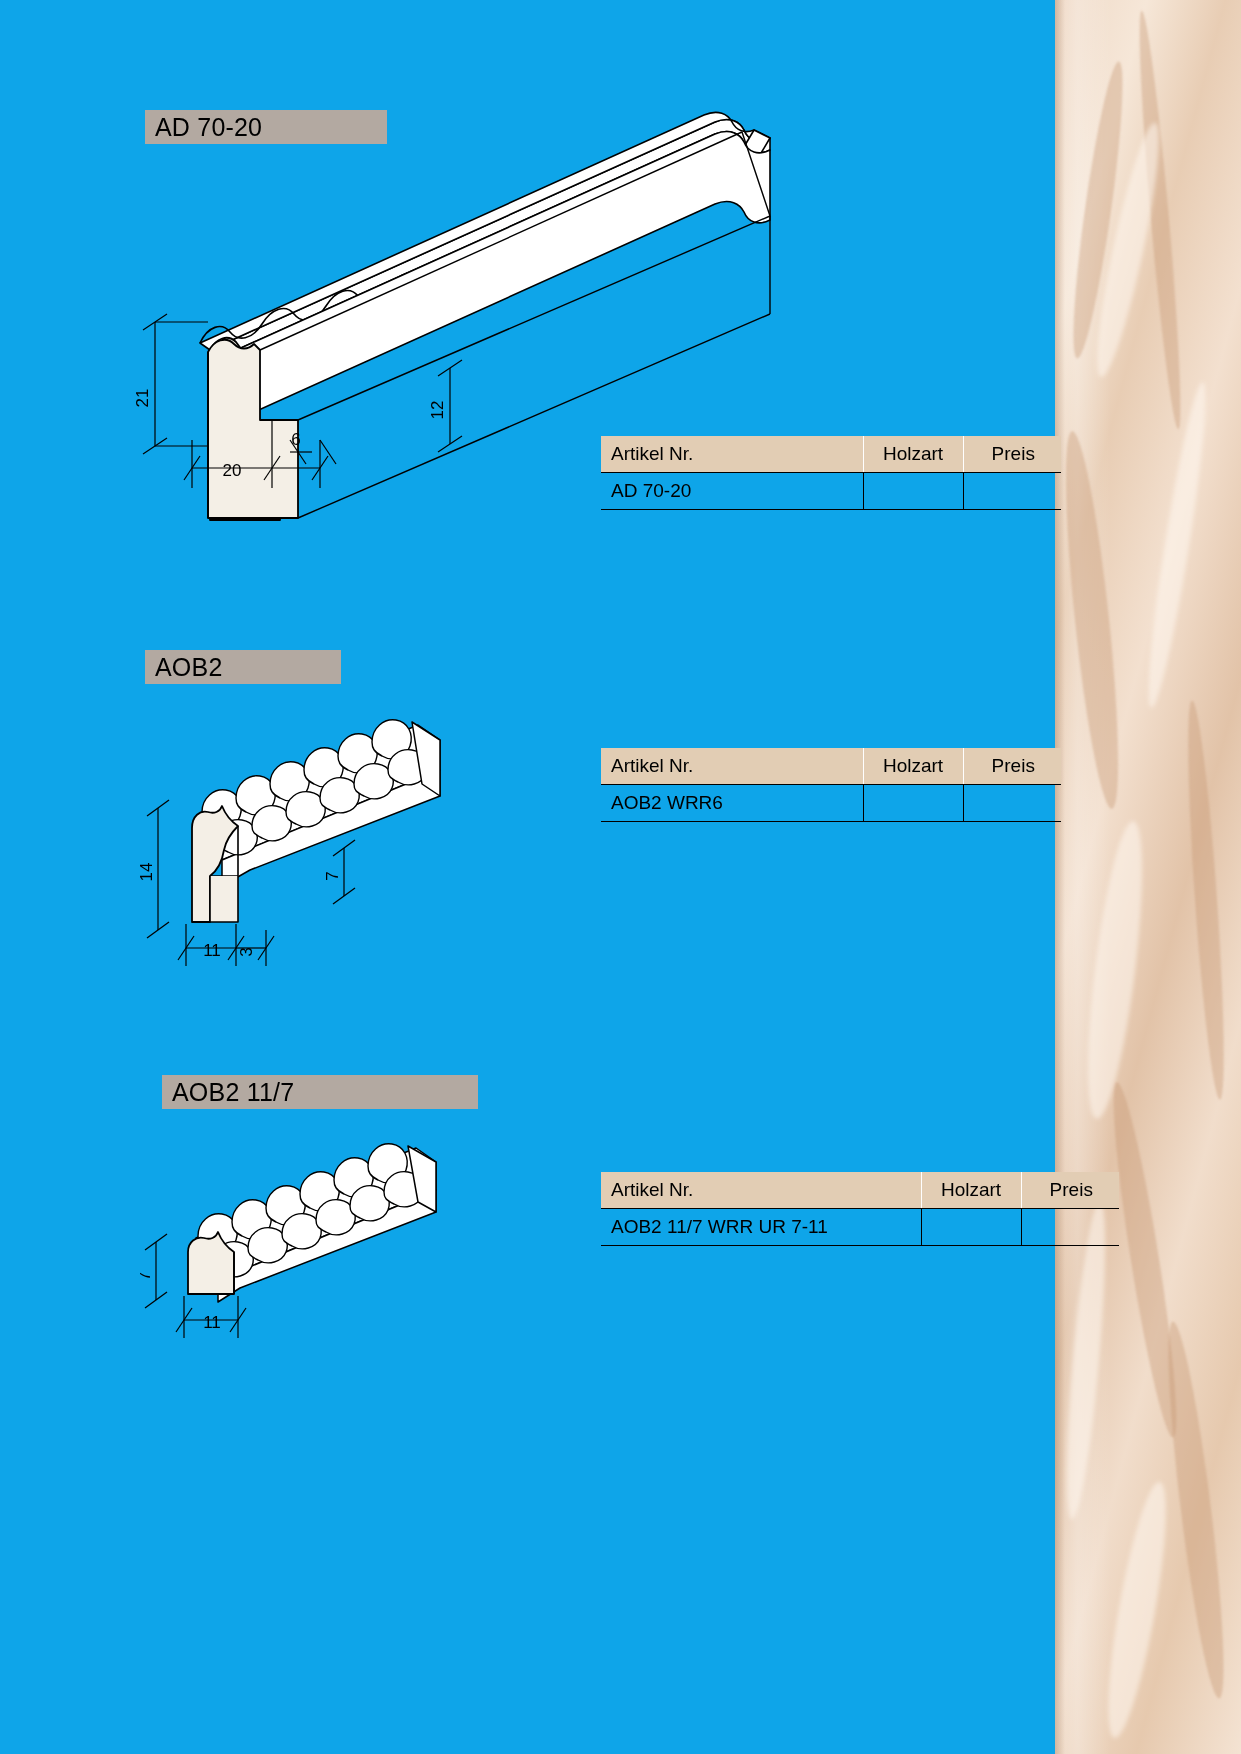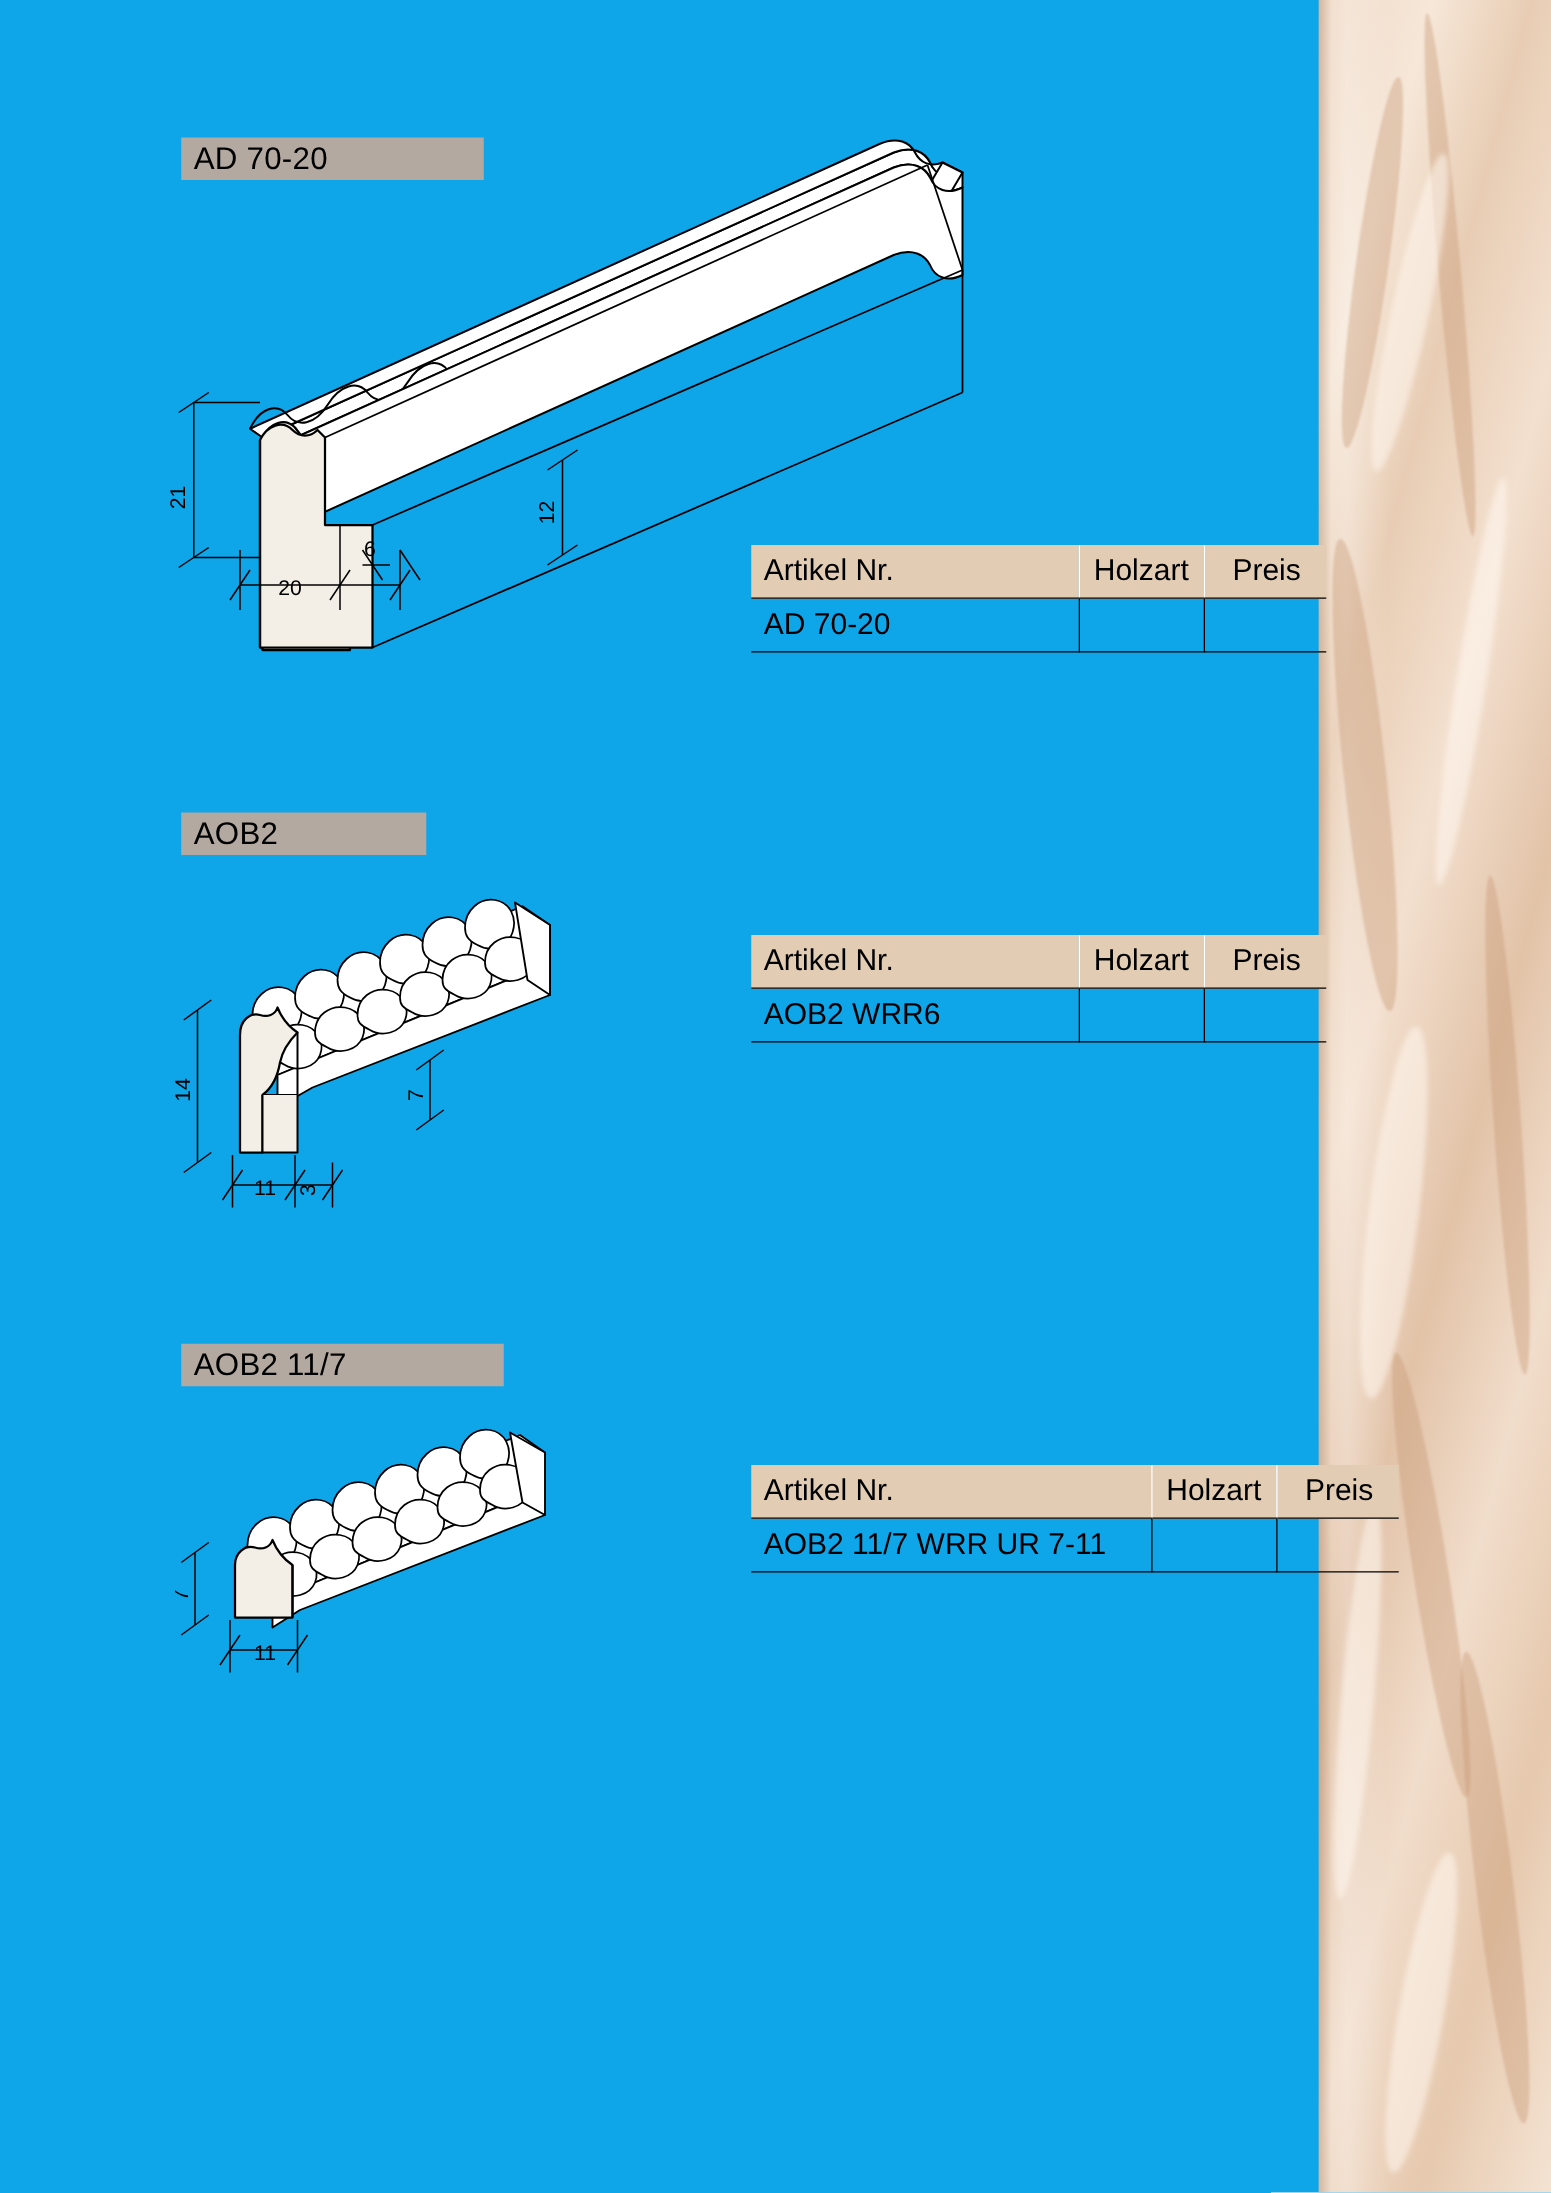--- a/index.html
+++ b/index.html
@@ -52,21 +52,21 @@
     line-height: 34px;
     padding: 0 10px 0 10px;
     white-space: nowrap;
     letter-spacing: 0.2px;
   }
 
   
   .tbl {
     position: absolute;
     border-collapse: collapse;
-    font-size: 24px;
+    font-size: 19px;
     color: #000;
   }
   .tbl th {
     background: #e2cdb4;
     font-weight: normal;
     text-align: left;
     padding: 7px 10px 7px 10px;
     border-right: 1px solid #ffffff;
     border-bottom: 1px solid #000000;
     white-space: nowrap;
@@ -310,21 +310,21 @@
     </thead>
     <tbody>
       <tr>
         <td>AOB2 WRR6</td>
         <td></td>
         <td></td>
       </tr>
     </tbody>
   </table>
 
-  <div class="heading" style="left:145px; top:1075px; width:258px;">AOB2 11/7</div>
+  <div class="heading" style="left:162px; top:1075px; width:316px;">AOB2 11/7</div>
 
   <svg class="drawing" style="left:140px; top:1130px;" width="360" height="240" viewBox="0 0 360 240">
     <g fill="#f4efe6" stroke="#000" stroke-width="1.5" stroke-linejoin="round">
 
       <path d="M 56 108 L 276 18 L 296 32 L 296 60 L 78 150 L 56 138 Z" fill="#ffffff"></path>
       <path d="M 78 150 L 296 60 L 296 82 L 100 158 L 78 172 Z" fill="#ffffff"></path>
 
       <g fill="#ffffff" stroke="#000" stroke-width="1.4">
         <path d="M 58 106 C 58 92 70 82 82 84 C 94 86 100 98 96 110 C 92 122 78 126 68 120 C 60 116 58 112 58 106 Z"></path>
         <path d="M 92 92 C 92 78 104 68 116 70 C 128 72 134 84 130 96 C 126 108 112 112 102 106 C 94 102 92 98 92 92 Z"></path>

